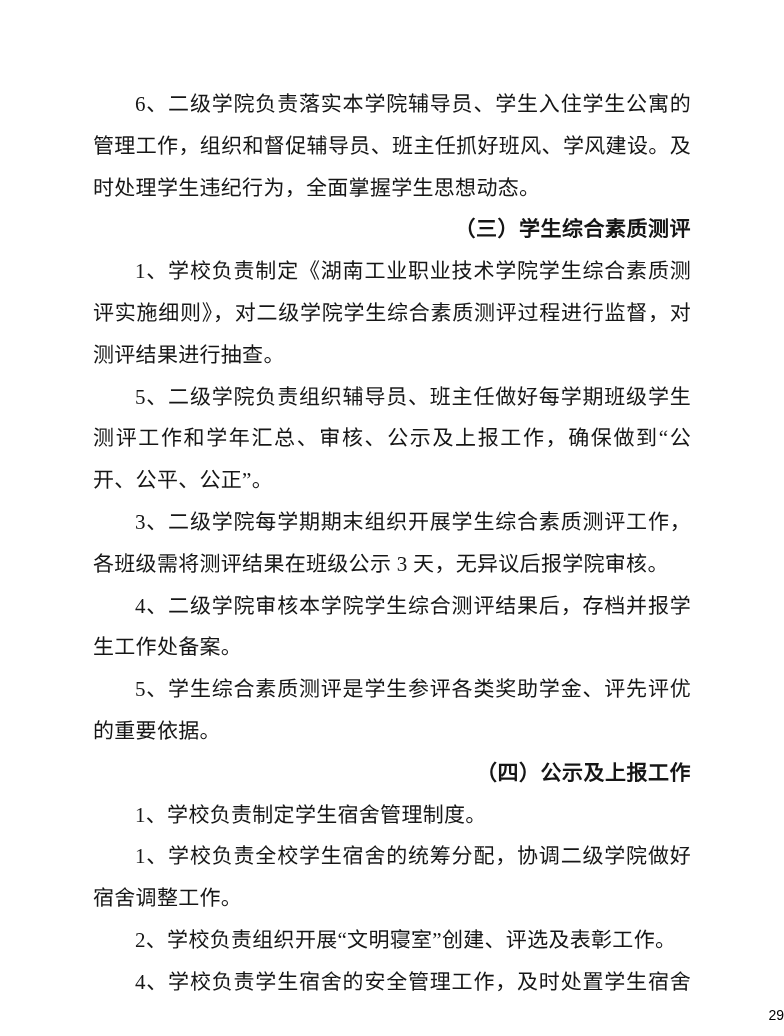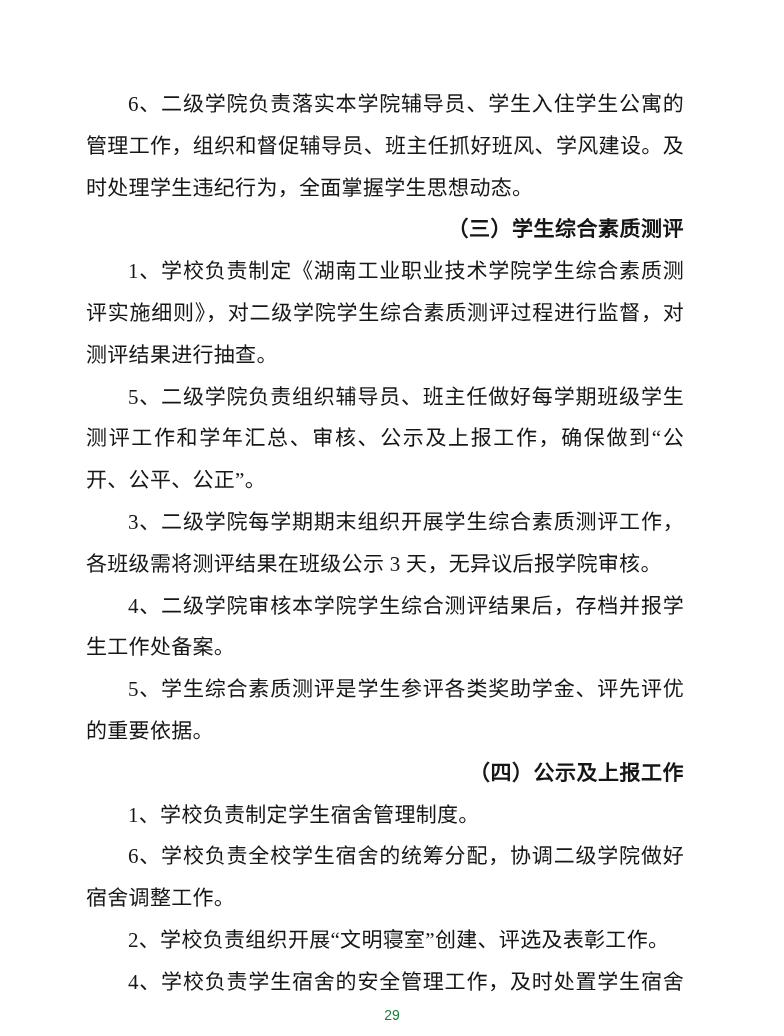--- a/index.html
+++ b/index.html
@@ -14,21 +14,21 @@
     margin: 0 auto;
     background: #ffffff;
     overflow: hidden;
     font-family: "Liberation Serif", serif;
     color: #161616;
     box-sizing: border-box;
   }
   .content {
     position: absolute;
     top: 84px;
-    left: 86px;
+    left: 93px;
     width: 598px;
   }
   .para, .heading {
     margin: 0;
     font-size: 21px;
     line-height: 41.8px;
     text-indent: 2em;
     text-align: justify;
     letter-spacing: 0.3px;
     word-break: break-all;
@@ -41,39 +41,39 @@
   }
   .para.cut {
     
     text-align-last: justify;
   }
   .page-number {
     position: absolute;
     bottom: 13px;
     left: 0;
     width: 100%;
-    text-align: center;
+    text-align: right;
     font-size: 14px;
     line-height: 16px;
-    color: #15803d;
+    color: #000000;
     font-family: "Liberation Sans", sans-serif;
   }
 </style>
 </head>
 <body>
 
 <div class="page">
   <div class="content">
     <p class="para">6、二级学院负责落实本学院辅导员、学生入住学生公寓的管理工作，组织和督促辅导员、班主任抓好班风、学风建设。及时处理学生违纪行为，全面掌握学生思想动态。</p>
     <p class="heading">（三）学生综合素质测评</p>
     <p class="para">1、学校负责制定《湖南工业职业技术学院学生综合素质测评实施细则》，对二级学院学生综合素质测评过程进行监督，对测评结果进行抽查。</p>
     <p class="para">5、二级学院负责组织辅导员、班主任做好每学期班级学生测评工作和学年汇总、审核、公示及上报工作，确保做到“公开、公平、公正”。</p>
     <p class="para">3、二级学院每学期期末组织开展学生综合素质测评工作，各班级需将测评结果在班级公示 3 天，无异议后报学院审核。</p>
     <p class="para">4、二级学院审核本学院学生综合测评结果后，存档并报学生工作处备案。</p>
     <p class="para">5、学生综合素质测评是学生参评各类奖助学金、评先评优的重要依据。</p>
     <p class="heading">（四）公示及上报工作</p>
     <p class="para">1、学校负责制定学生宿舍管理制度。</p>
-    <p class="para">6、学校负责全校学生宿舍的统筹分配，协调二级学院做好宿舍调整工作。</p>
+    <p class="para">1、学校负责全校学生宿舍的统筹分配，协调二级学院做好宿舍调整工作。</p>
     <p class="para">2、学校负责组织开展“文明寝室”创建、评选及表彰工作。</p>
     <p class="para cut">4、学校负责学生宿舍的安全管理工作，及时处置学生宿舍</p>
   </div>
   <div class="page-number">29</div>
 </div>
 
 </body></html>

